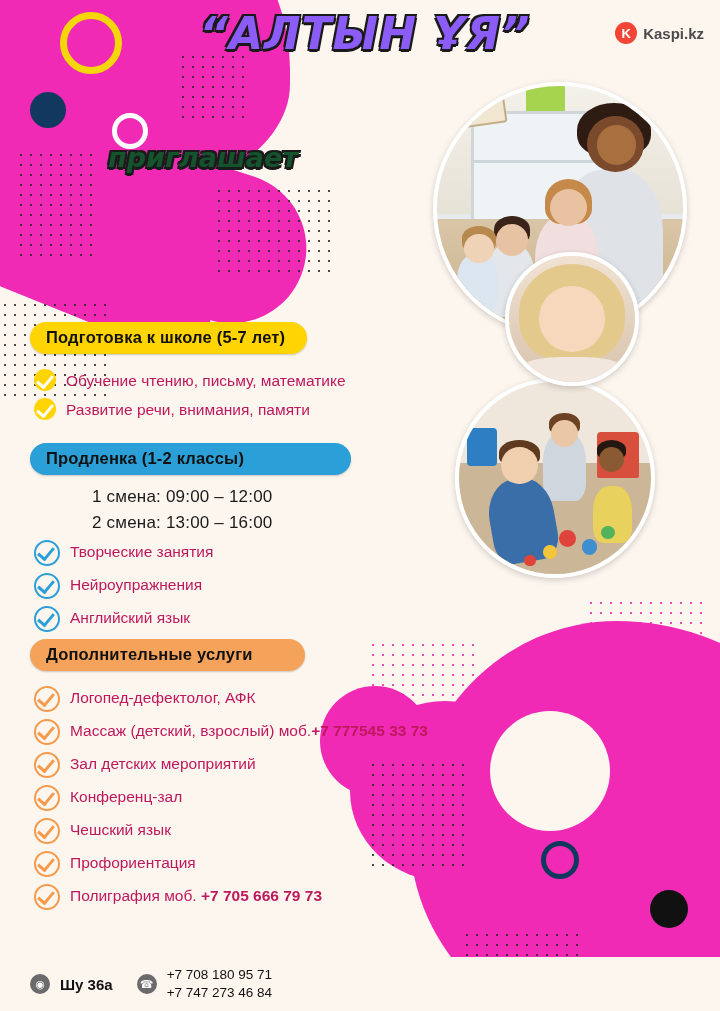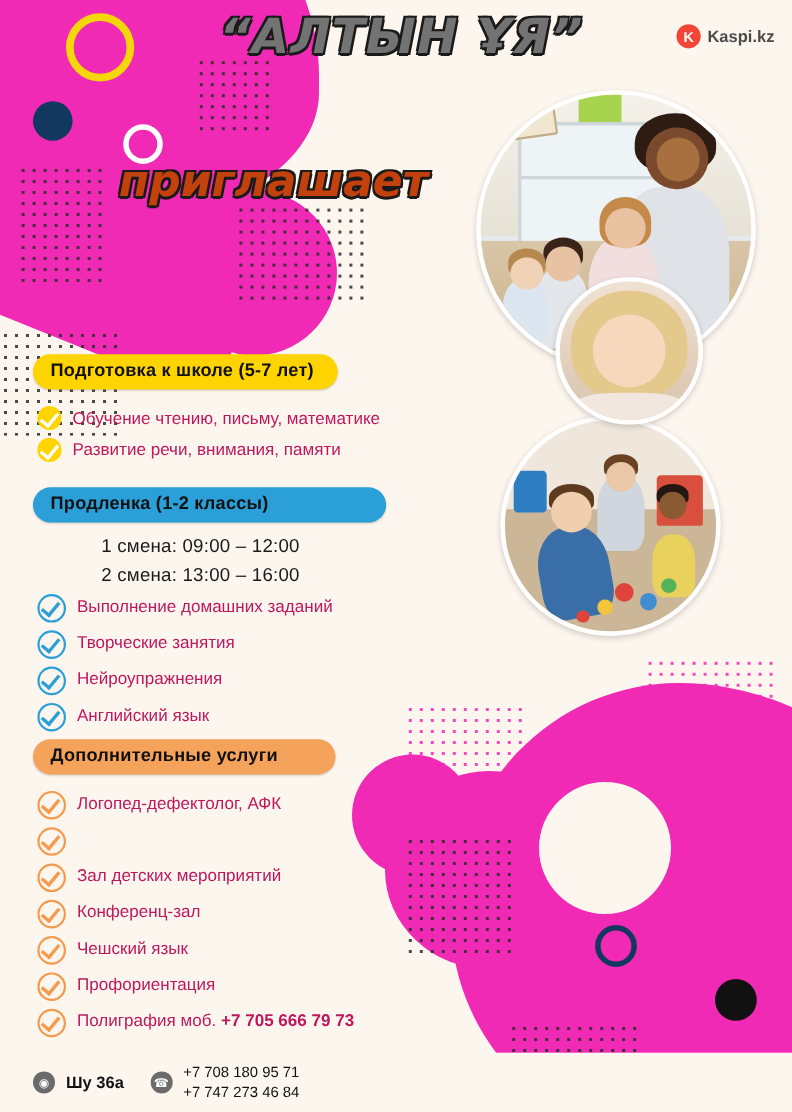--- a/index.html
+++ b/index.html
@@ -153,38 +153,38 @@
     position: absolute;
     left: 150px; top: 8px;
     width: 430px;
     text-align: center;
   }
   .title {
     font-family: "DejaVu Sans", sans-serif;
     font-size: 44px;
     font-weight: bold;
     font-style: italic;
-    color: #737373;
+    color: #8b5cf6;
     letter-spacing: 1px;
     text-shadow:
       -2px -2px 0 #1a1a1a,
       2px -2px 0 #1a1a1a,
       -2px  2px 0 #1a1a1a,
       2px  2px 0 #1a1a1a,
       0 3px 0 #1a1a1a;
     white-space: nowrap;
   }
   .subtitle {
     position: absolute;
     left: 108px; top: 142px;
     font-family: "DejaVu Sans", sans-serif;
-    font-size: 40px;
+    font-size: 27px;
     font-weight: bold;
     font-style: italic;
-    color: #c2410c;
+    color: #14532d;
     text-shadow:
       -2px -2px 0 #1a1a1a,
       2px -2px 0 #1a1a1a,
       -2px  2px 0 #1a1a1a,
       2px  2px 0 #1a1a1a,
       0 3px 0 #1a1a1a;
   }
 
   
   .photo {
@@ -475,44 +475,41 @@
     </div>
 
     
     <div class="section-pill pill-blue pill-gap-2">Продленка (1-2 классы)</div>
 
     <div class="shift-line">1 смена: 09:00 – 12:00</div>
     <div class="shift-line">2 смена: 13:00 – 16:00</div>
 
     <div class="item">
       <span class="check-outline"></span>
-      <span class="item-text">Выполнение домашних заданий</span>
-    </div>
-    <div class="item">
-      <span class="check-outline"></span>
       <span class="item-text">Творческие занятия</span>
     </div>
     <div class="item">
       <span class="check-outline"></span>
       <span class="item-text">Нейроупражнения</span>
     </div>
     <div class="item">
       <span class="check-outline"></span>
       <span class="item-text">Английский язык</span>
     </div>
 
     
     <div class="section-pill pill-orange pill-gap-3">Дополнительные услуги</div>
 
     <div class="item">
       <span class="check-outline check-outline-orange"></span>
       <span class="item-text">Логопед-дефектолог, АФК</span>
     </div>
     <div class="item">
       <span class="check-outline check-outline-orange"></span>
+      <span class="item-text"><span>Массаж (детский, взрослый) моб.</span><span class="phone">+7 777545 33 73</span></span>
     </div>
     <div class="item">
       <span class="check-outline check-outline-orange"></span>
       <span class="item-text">Зал детских мероприятий</span>
     </div>
     <div class="item">
       <span class="check-outline check-outline-orange"></span>
       <span class="item-text">Конференц-зал</span>
     </div>
     <div class="item">

